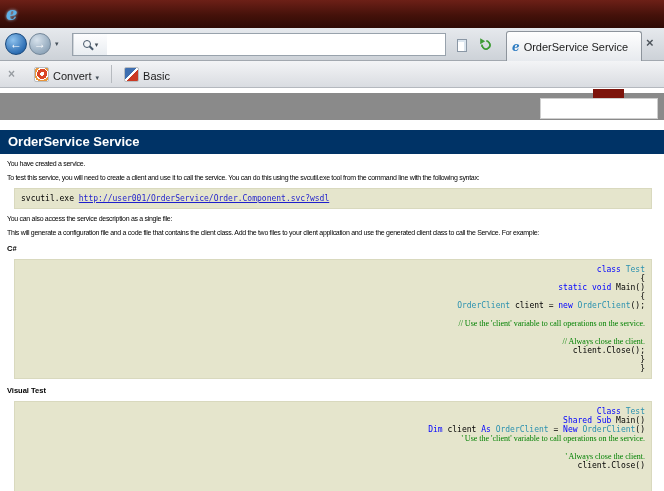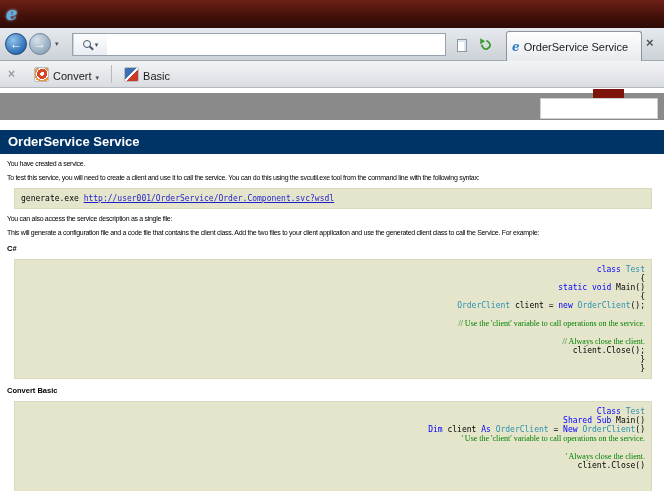--- a/index.html
+++ b/index.html
@@ -132,22 +132,22 @@
     <div class="gap-gray">
       <span class="gap-red"></span>
       <span class="gap-white"></span>
     </div>
   </div>
 
   <div class="content">
     <div class="heading">OrderService Service</div>
     <p>You have created a service.</p>
     <p>To test this service, you will need to create a client and use it to call the service. You can do this using the svcutil.exe tool from the command line with the following syntax:</p>
-    <pre class="codebox"><span>generate.exe </span><a class="link">http://user001/OrderService/Order.Component.svc?wsdl</a></pre>
+    <pre class="codebox"><span>svcutil.exe </span><a class="link">http://user001/OrderService/Order.Component.svc?wsdl</a></pre>
     <p>You can also access the service description as a single file:</p>
     <p>This will generate a configuration file and a code file that contains the client class. Add the two files to your client application and use the generated client class to call the Service. For example:</p>
     <p class="lang-label">C#</p>
     <pre class="codebox"><div class="code-line"><span class="tok-k">class</span><span class="tok-p"> </span><span class="tok-t">Test</span></div><div class="code-line"><span class="tok-p">{</span></div><div class="code-line"><span class="tok-p">    </span><span class="tok-k">static</span><span class="tok-p"> </span><span class="tok-k">void</span><span class="tok-p"> Main()</span></div><div class="code-line"><span class="tok-p">    {</span></div><div class="code-line"><span class="tok-p">        </span><span class="tok-t">OrderClient</span><span class="tok-p"> client = </span><span class="tok-k">new</span><span class="tok-p"> </span><span class="tok-t">OrderClient</span><span class="tok-p">();</span></div><div class="code-line">&nbsp;</div><div class="code-line"><span class="tok-p">        </span><span class="tok-c">// Use the 'client' variable to call operations on the service.</span></div><div class="code-line">&nbsp;</div><div class="code-line"><span class="tok-p">        </span><span class="tok-c">// Always close the client.</span></div><div class="code-line"><span class="tok-p">        client.Close();</span></div><div class="code-line"><span class="tok-p">    }</span></div><div class="code-line"><span class="tok-p">}</span></div></pre>
-    <p class="lang-label">Convert Basic</p>
+    <p class="lang-label">Visual Test</p>
     <pre class="codebox vbbox"><div class="code-line"><span class="tok-k">Class</span><span class="tok-p"> </span><span class="tok-t">Test</span></div><div class="code-line"><span class="tok-p">    </span><span class="tok-k">Shared</span><span class="tok-p"> </span><span class="tok-k">Sub</span><span class="tok-p"> Main()</span></div><div class="code-line"><span class="tok-p">        </span><span class="tok-k">Dim</span><span class="tok-p"> client </span><span class="tok-k">As</span><span class="tok-p"> </span><span class="tok-t">OrderClient</span><span class="tok-p"> = </span><span class="tok-k">New</span><span class="tok-p"> </span><span class="tok-t">OrderClient</span><span class="tok-p">()</span></div><div class="code-line"><span class="tok-p">        </span><span class="tok-c">' Use the 'client' variable to call operations on the service.</span></div><div class="code-line">&nbsp;</div><div class="code-line"><span class="tok-p">        </span><span class="tok-c">' Always close the client.</span></div><div class="code-line"><span class="tok-p">        client.Close()</span></div></pre>
   </div>
 
 </div>
 
 </body></html>

